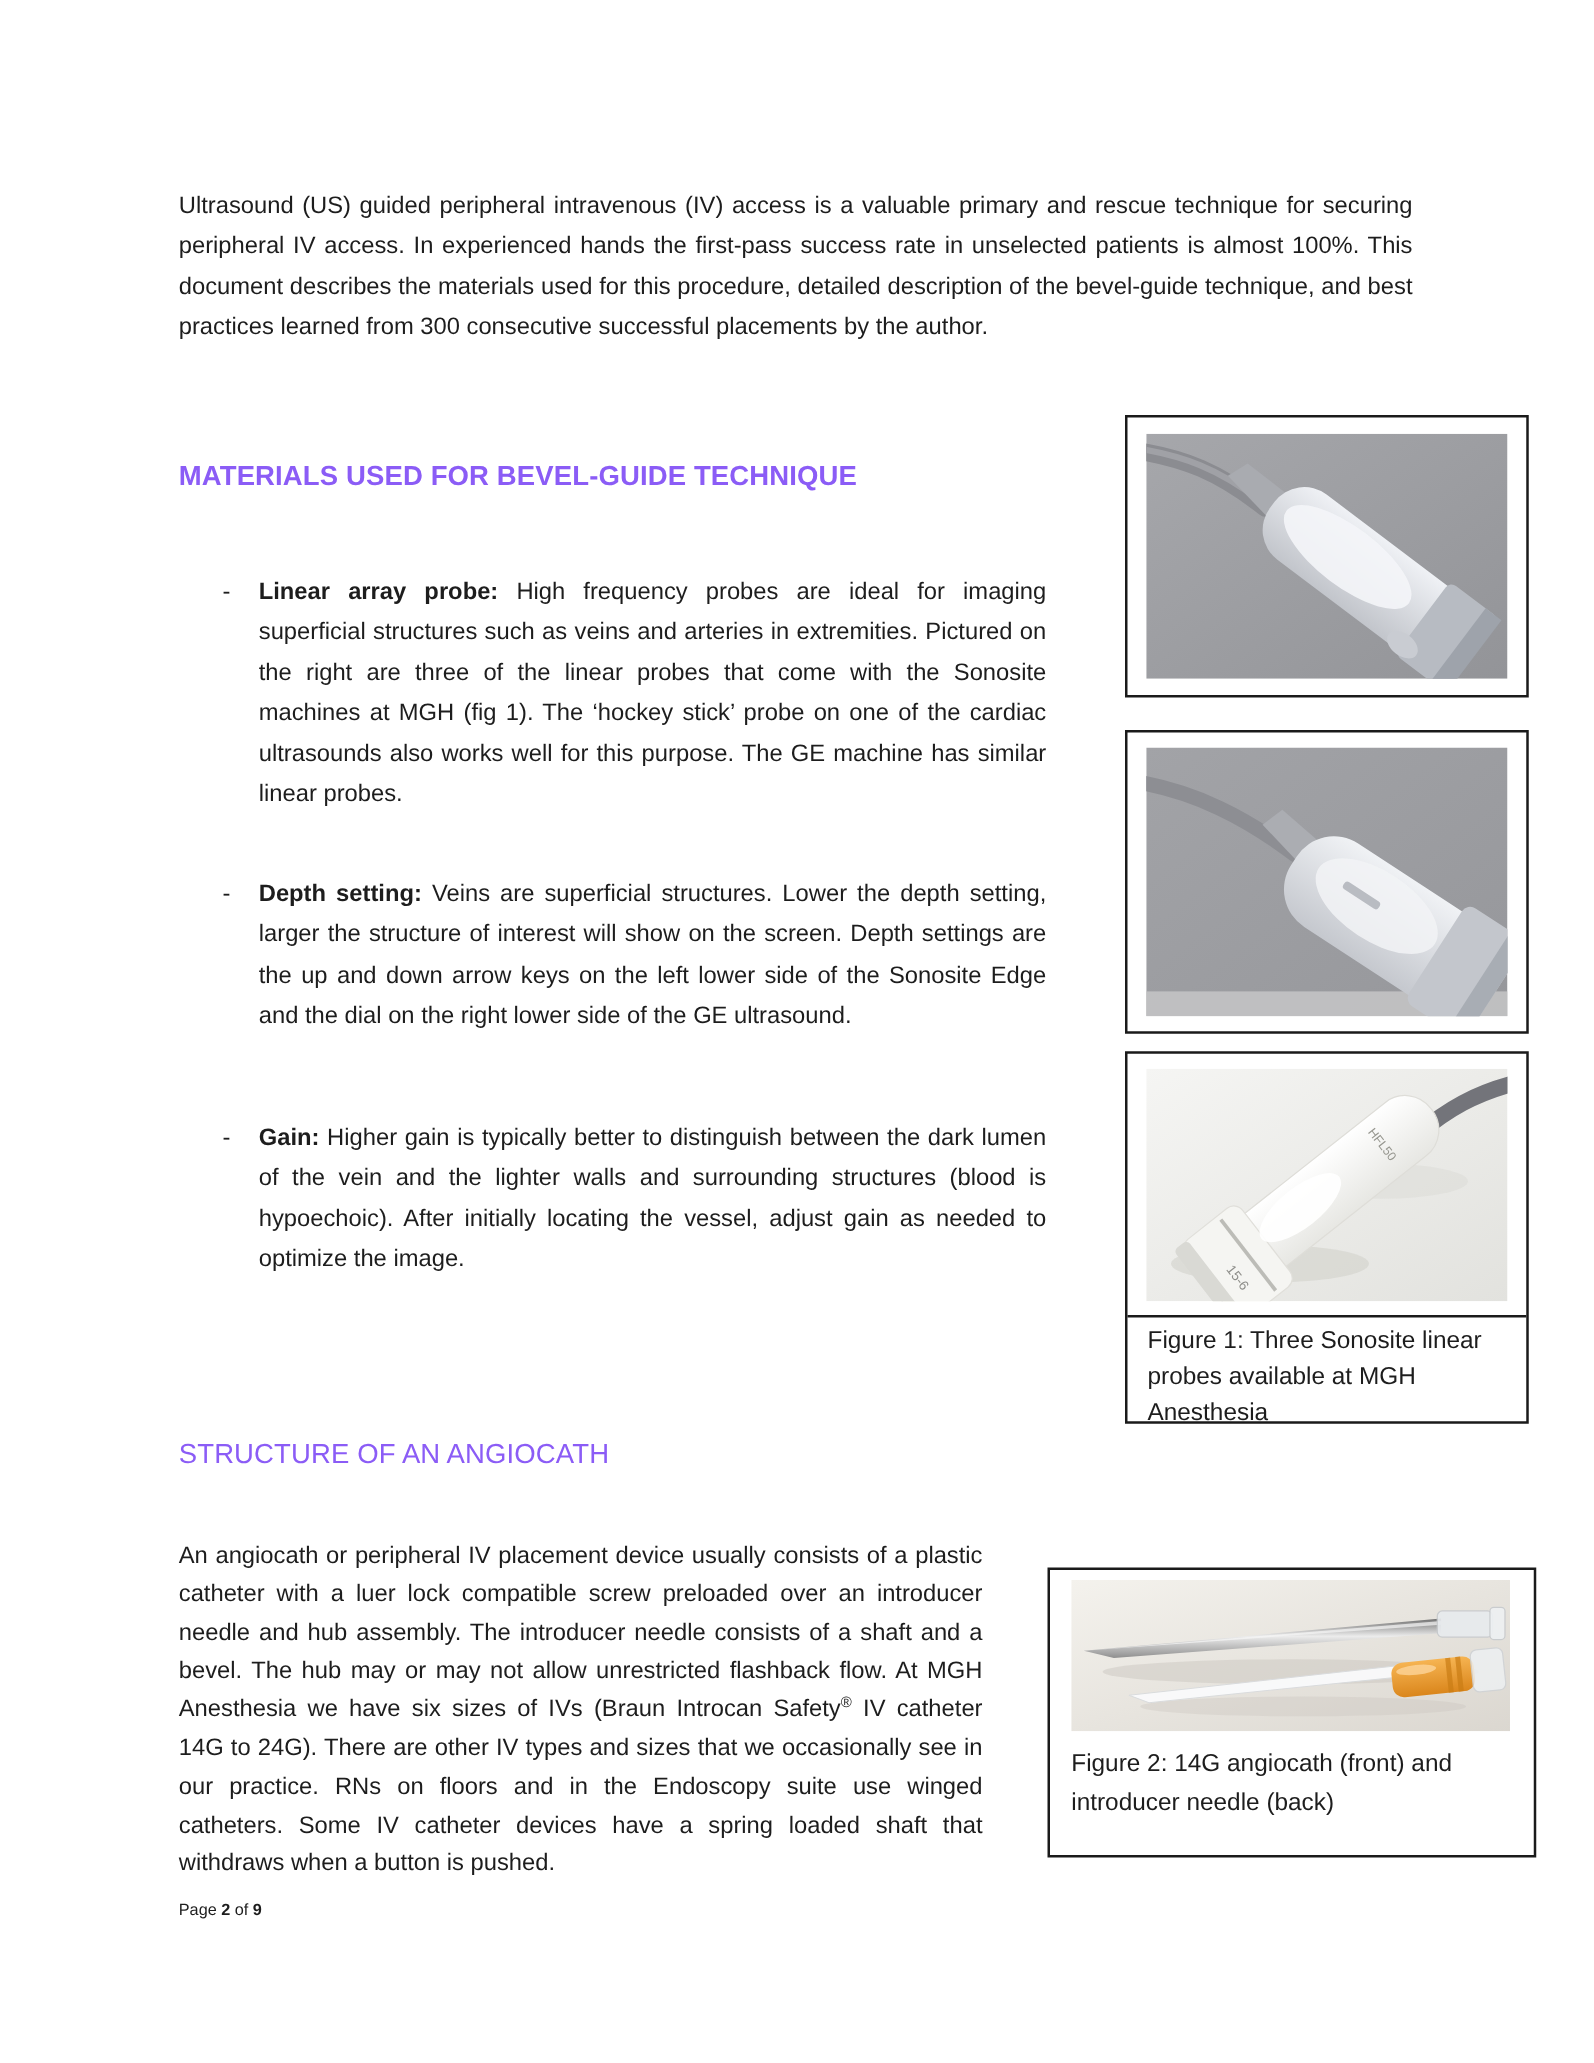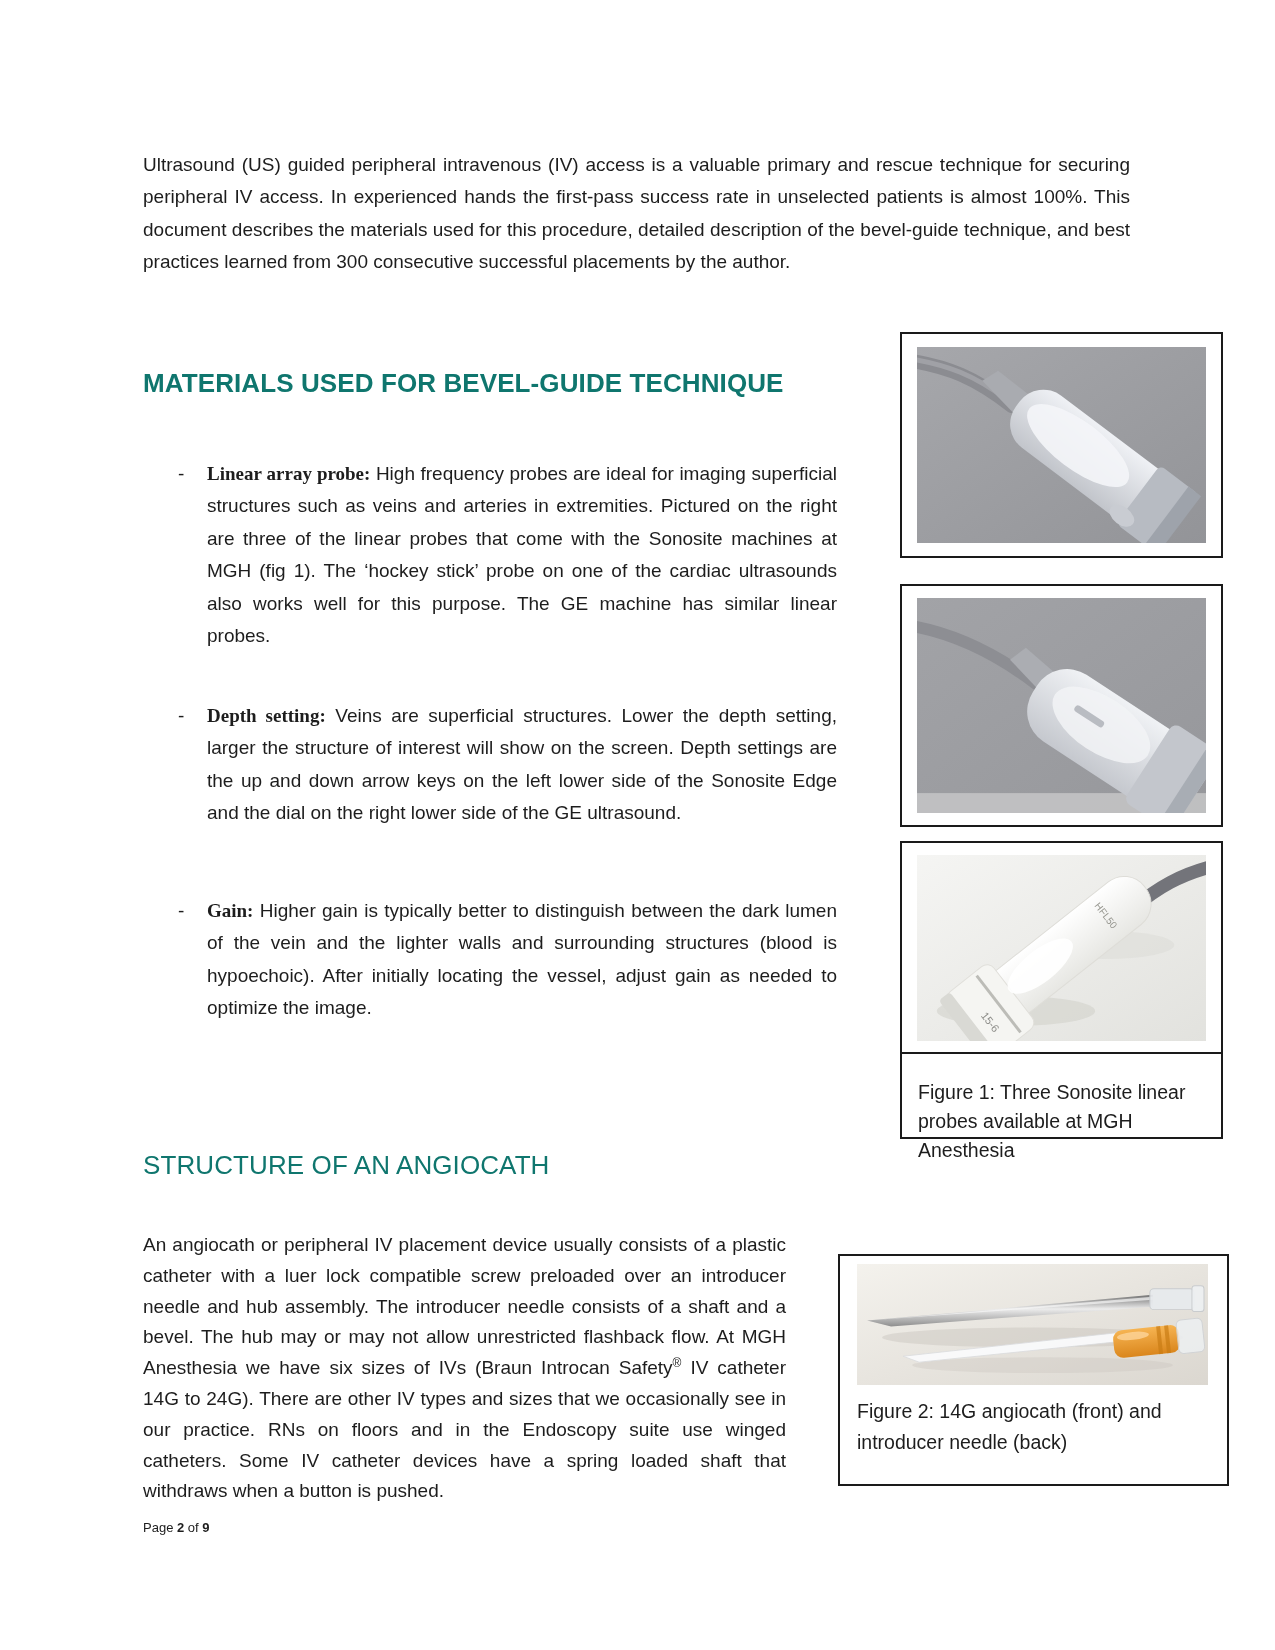--- a/index.html
+++ b/index.html
@@ -1,35 +1,35 @@
 <!DOCTYPE html>
 <html><head>
 <meta charset="utf-8">
 <style>
   * { margin:0; padding:0; box-sizing:border-box; }
   html,body { background:#ffffff; }
   body { font-family:"Liberation Sans","DejaVu Sans",sans-serif; color:#1d1d1d; }
   .page { position:relative; width:1275px; height:1650px; background:#ffffff; overflow:hidden; }
 
   .para { position:absolute; font-size:19px; line-height:32.4px; text-align:justify; color:#1d1d1d; }
-  .heading { position:absolute; left:143px; font-size:26px; letter-spacing:0.1px; color:#0f766e; white-space:nowrap; }
+  .heading { position:absolute; left:143px; font-size:22px; letter-spacing:0.1px; color:#8b5cf6; white-space:nowrap; }
   .heading.bold { font-weight:700; }
 
   .bullet { position:absolute; left:178px; width:659px; display:flex; }
   .bullet .dash { flex:0 0 29px; font-size:19px; line-height:32.4px; }
   .bullet .btext { flex:1; font-size:19px; line-height:32.4px; text-align:justify; }
-  .bullet .btext b { font-weight:700;font-family:Liberation Serif, serif; }
+  .bullet .btext b { font-weight:700; }
 
   .figbox { position:absolute; border:2px solid #1a1a1a; background:#ffffff; }
   .figbox svg { display:block; }
   #fig1-box1 { left:900px; top:332px; width:323px; height:226px; padding:13px 15px; }
   #fig1-box2 { left:900px; top:584px; width:323px; height:243px; padding:12px 15px; }
   #fig1-box3 { left:900px; top:841px; width:323px; height:298px; }
   #fig1-box3 .photo { margin:12px 15px 0 15px; }
-  .fig1-caption { border-top:2px solid #1a1a1a; margin-top:11px; padding:24px 14px 0 16px;
+  .fig1-caption { border-top:2px solid #1a1a1a; margin-top:11px; padding:4px 14px 0 16px;
                   font-size:19.5px; line-height:29px; color:#1d1d1d; }
   #fig2-box { left:838px; top:1254px; width:391px; height:232px; padding:8px 18px 0 17px; }
   .fig2-caption { padding-top:11px; font-size:19.5px; line-height:30.5px; color:#1d1d1d; }
 
   .footer { position:absolute; left:143px; top:1520px; font-size:13px; white-space:pre; }
   .footer b { font-weight:700; }
 
   sup.reg { font-size:12px; vertical-align:super; line-height:0; }
 </style>
 </head>

